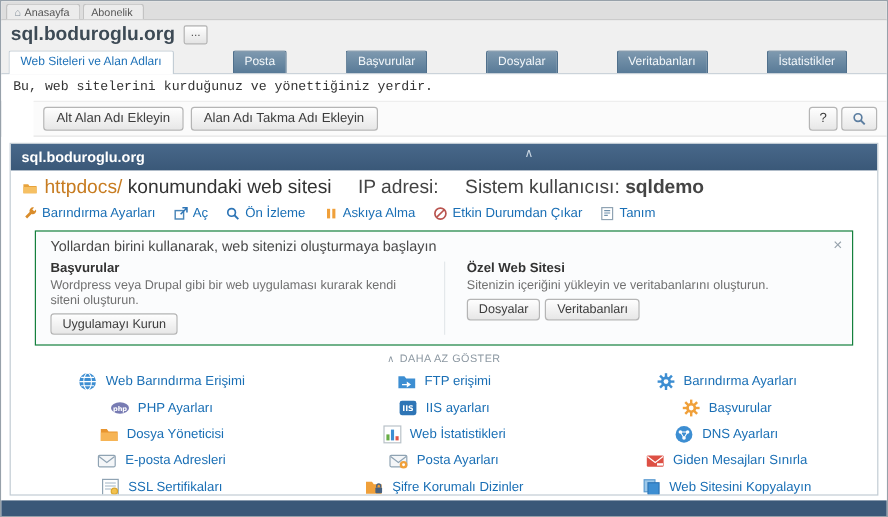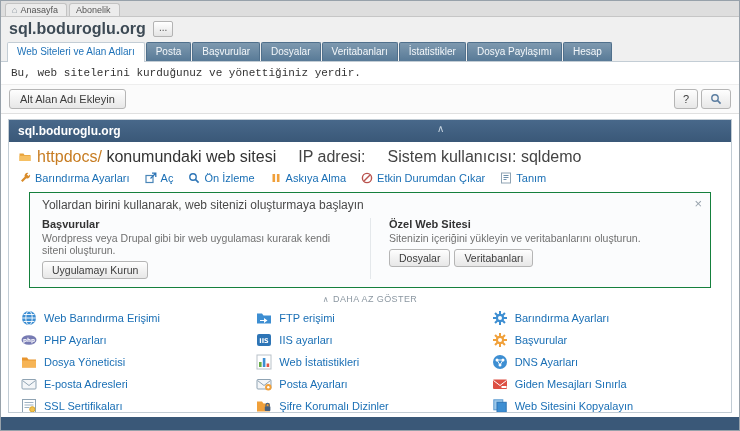--- a/index.html
+++ b/index.html
@@ -11,42 +11,42 @@
   .top-strip { height:16px; background:#dedede; border-bottom:1px solid #c6c6c6; display:flex; align-items:flex-end; padding-left:4px; flex:0 0 auto; }
   .crumb-tab { font-size:9px; color:#555; background:#ececec; border:1px solid #c3c3c3; border-bottom:none; padding:1px 8px 1px 6px; border-radius:3px 3px 0 0; margin-right:2px; display:flex; align-items:center; gap:3px; cursor:pointer; }
   .crumb-tab .home-glyph { font-size:9px; color:#7c8894; }
 
   
   .title-row { background:#f0f0f0; padding:3px 8px 2px; display:flex; align-items:center; gap:7px; flex:0 0 auto; }
   .page-title { font-size:16px; font-weight:bold; color:#3d4a55; }
   .more-btn { font-size:10px; line-height:9px; border:1px solid #b3b3b3; background:linear-gradient(#fff,#e4e4e4); border-radius:2px; padding:1px 5px 4px; color:#555; cursor:pointer; }
 
   
-  .tabbar { background:#f0f0f0; display:flex; align-items:flex-end; padding:2px 0 0 6px; border-bottom:1px solid #c3cdd5; flex:0 0 auto; }
+  .tabbar { background:#f0f0f0; display:flex; align-items:flex-end; padding:2px 0 0 6px; border-bottom:1px solid #c3cdd5; flex:0 0 auto;gap:48px; }
   .tab { font-size:10px; color:#f3f7fa; background:linear-gradient(#7e99af,#587a97); border:1px solid #50708c; border-bottom:none; padding:3px 9px 4px; margin-right:1px; border-radius:2px 2px 0 0; cursor:pointer; white-space:nowrap; }
   .tab.active { background:#fff; color:#1f72b8; border-color:#c3cdd5; margin-bottom:-1px; padding-bottom:5px; }
 
   
   .desc-row { background:#fff; font-size:11px; color:#333; padding:5px 10px 5px; flex:0 0 auto;font-family:Liberation Mono, monospace; }
-  .toolbar { background:#fbfbfb; border-top:1px solid #eee; border-bottom:1px solid #e0e0e0; padding:4px 8px; display:flex; gap:6px; align-items:center; flex:0 0 auto; }
+  .toolbar { background:#fbfbfb; border-top:1px solid #eee; border-bottom:1px solid #e0e0e0; padding:4px 8px; display:flex; gap:6px; align-items:center; flex:0 0 auto;margin-left:27px; }
   .btn { font-size:11px; color:#3c3c3c; background:linear-gradient(#fefefe,#e7e7e7); border:1px solid #b5b5b5; border-radius:3px; padding:3px 10px; cursor:pointer; white-space:nowrap; }
   .toolbar-right { margin-left:auto; display:flex; gap:3px; }
   .btn.icon-btn { padding:3px 8px; display:flex; align-items:center; }
 
   
   .content { flex:1 1 auto; background:#fff; padding:5px 7px 4px; overflow:hidden; }
   .panel { border:1px solid #c2ccd4; height:100%; display:flex; flex-direction:column; overflow:hidden; }
   .panel-header { background:linear-gradient(#48688a,#3a5878); color:#fff; font-weight:bold; font-size:12px; padding:4px 9px; position:relative; flex:0 0 auto; }
   .panel-collapse { position:absolute; left:428px; top:3px; color:#c9d6e2; font-size:10px; cursor:pointer; font-weight:normal; }
   .panel-body { flex:1 1 auto; overflow:hidden; display:flex; flex-direction:column; }
 
   .hosting-line { display:flex; align-items:center; gap:6px; padding:6px 10px 3px; font-size:16px; color:#333; flex:0 0 auto; }
   .link-orange { color:#c77c21; text-decoration:none; cursor:pointer; }
   .hl-gap { margin-left:16px; color:#444; }
-  .bold { font-weight:normal; }
+  .bold { font-weight:bold; }
 
   .actions-row { display:flex; gap:15px; padding:3px 10px 6px; font-size:11px; align-items:center; flex:0 0 auto; }
   .action { color:#1a6fb5; display:flex; gap:4px; align-items:center; text-decoration:none; cursor:pointer; white-space:nowrap; }
   .ai { width:12px; height:12px; flex:0 0 12px; }
   .ai svg { width:12px; height:12px; display:block; }
 
   .promo { margin:2px 20px 0; border:1px solid #15803d; background:#fbfcfd; padding:5px 12px 8px; position:relative; flex:0 0 auto; }
   .promo-title { font-size:12px; color:#4a4a4a; }
   .promo-close { position:absolute; right:8px; top:4px; color:#97a2ac; font-size:13px; cursor:pointer; line-height:1; }
   .promo-cols { display:flex; margin-top:6px; }
@@ -55,21 +55,21 @@
   .promo-col.right { border-left:1px solid #e4e8eb; padding-left:18px; }
   .promo-col h4 { font-size:11px; color:#333; margin:0 0 2px; }
   .promo-col p { font-size:10.5px; color:#707070; margin:0 0 5px; }
   .btn.small { font-size:10.5px; padding:2px 9px; }
   .btn-row { display:flex; gap:4px; }
 
   .show-less { text-align:center; font-size:9px; color:#8b97a1; padding:6px 0 1px; letter-spacing:.4px; cursor:pointer; flex:0 0 auto; }
   .show-less .chev { margin-right:4px; font-size:8px; }
 
   .features { display:grid; grid-template-columns:1fr 1fr 1fr; row-gap:6px; column-gap:8px; padding:5px 12px 6px; flex:1 1 auto; overflow:hidden; align-content:start; }
-  .feature { display:flex; align-items:center; gap:7px; font-size:11px; color:#1a6fb5; text-decoration:none; cursor:pointer; line-height:16px; }
+  .feature { display:flex; align-items:center; gap:7px; font-size:11px; color:#1a6fb5; text-decoration:none; cursor:pointer; line-height:16px;justify-content:center; }
   .fi { width:16px; height:16px; flex:0 0 16px; }
   .fi svg { width:16px; height:16px; display:block; }
 
   .footer { height:13px; background:#3a5878; flex:0 0 auto; }
 </style>
 </head>
 <body>
 
 <div class="window">
 
@@ -96,20 +96,21 @@
     <span class="tab">Veritabanları</span>
     <span class="tab">İstatistikler</span>
     <span class="tab">Dosya Paylaşımı</span>
     <span class="tab">Hesap</span>
   </div>
 
   <div class="desc-row">Bu, web sitelerini kurduğunuz ve yönettiğiniz yerdir.</div>
 
   <div class="toolbar">
     <button class="btn">Alt Alan Adı Ekleyin</button>
+    <button class="btn">Alan Adı Takma Adı Ekleyin</button>
     <div class="toolbar-right">
       <button class="btn icon-btn">?</button>
       <button class="btn icon-btn">
         <span class="ai">
           <svg viewBox="0 0 12 12">
               <circle cx="5" cy="5" r="3.2" fill="none" stroke="#5b7da0" stroke-width="1.4"></circle>
               <path d="M7.4 7.4L10.6 10.6" stroke="#5b7da0" stroke-width="1.6"></path>
             </svg>
         </span>
       </button>

